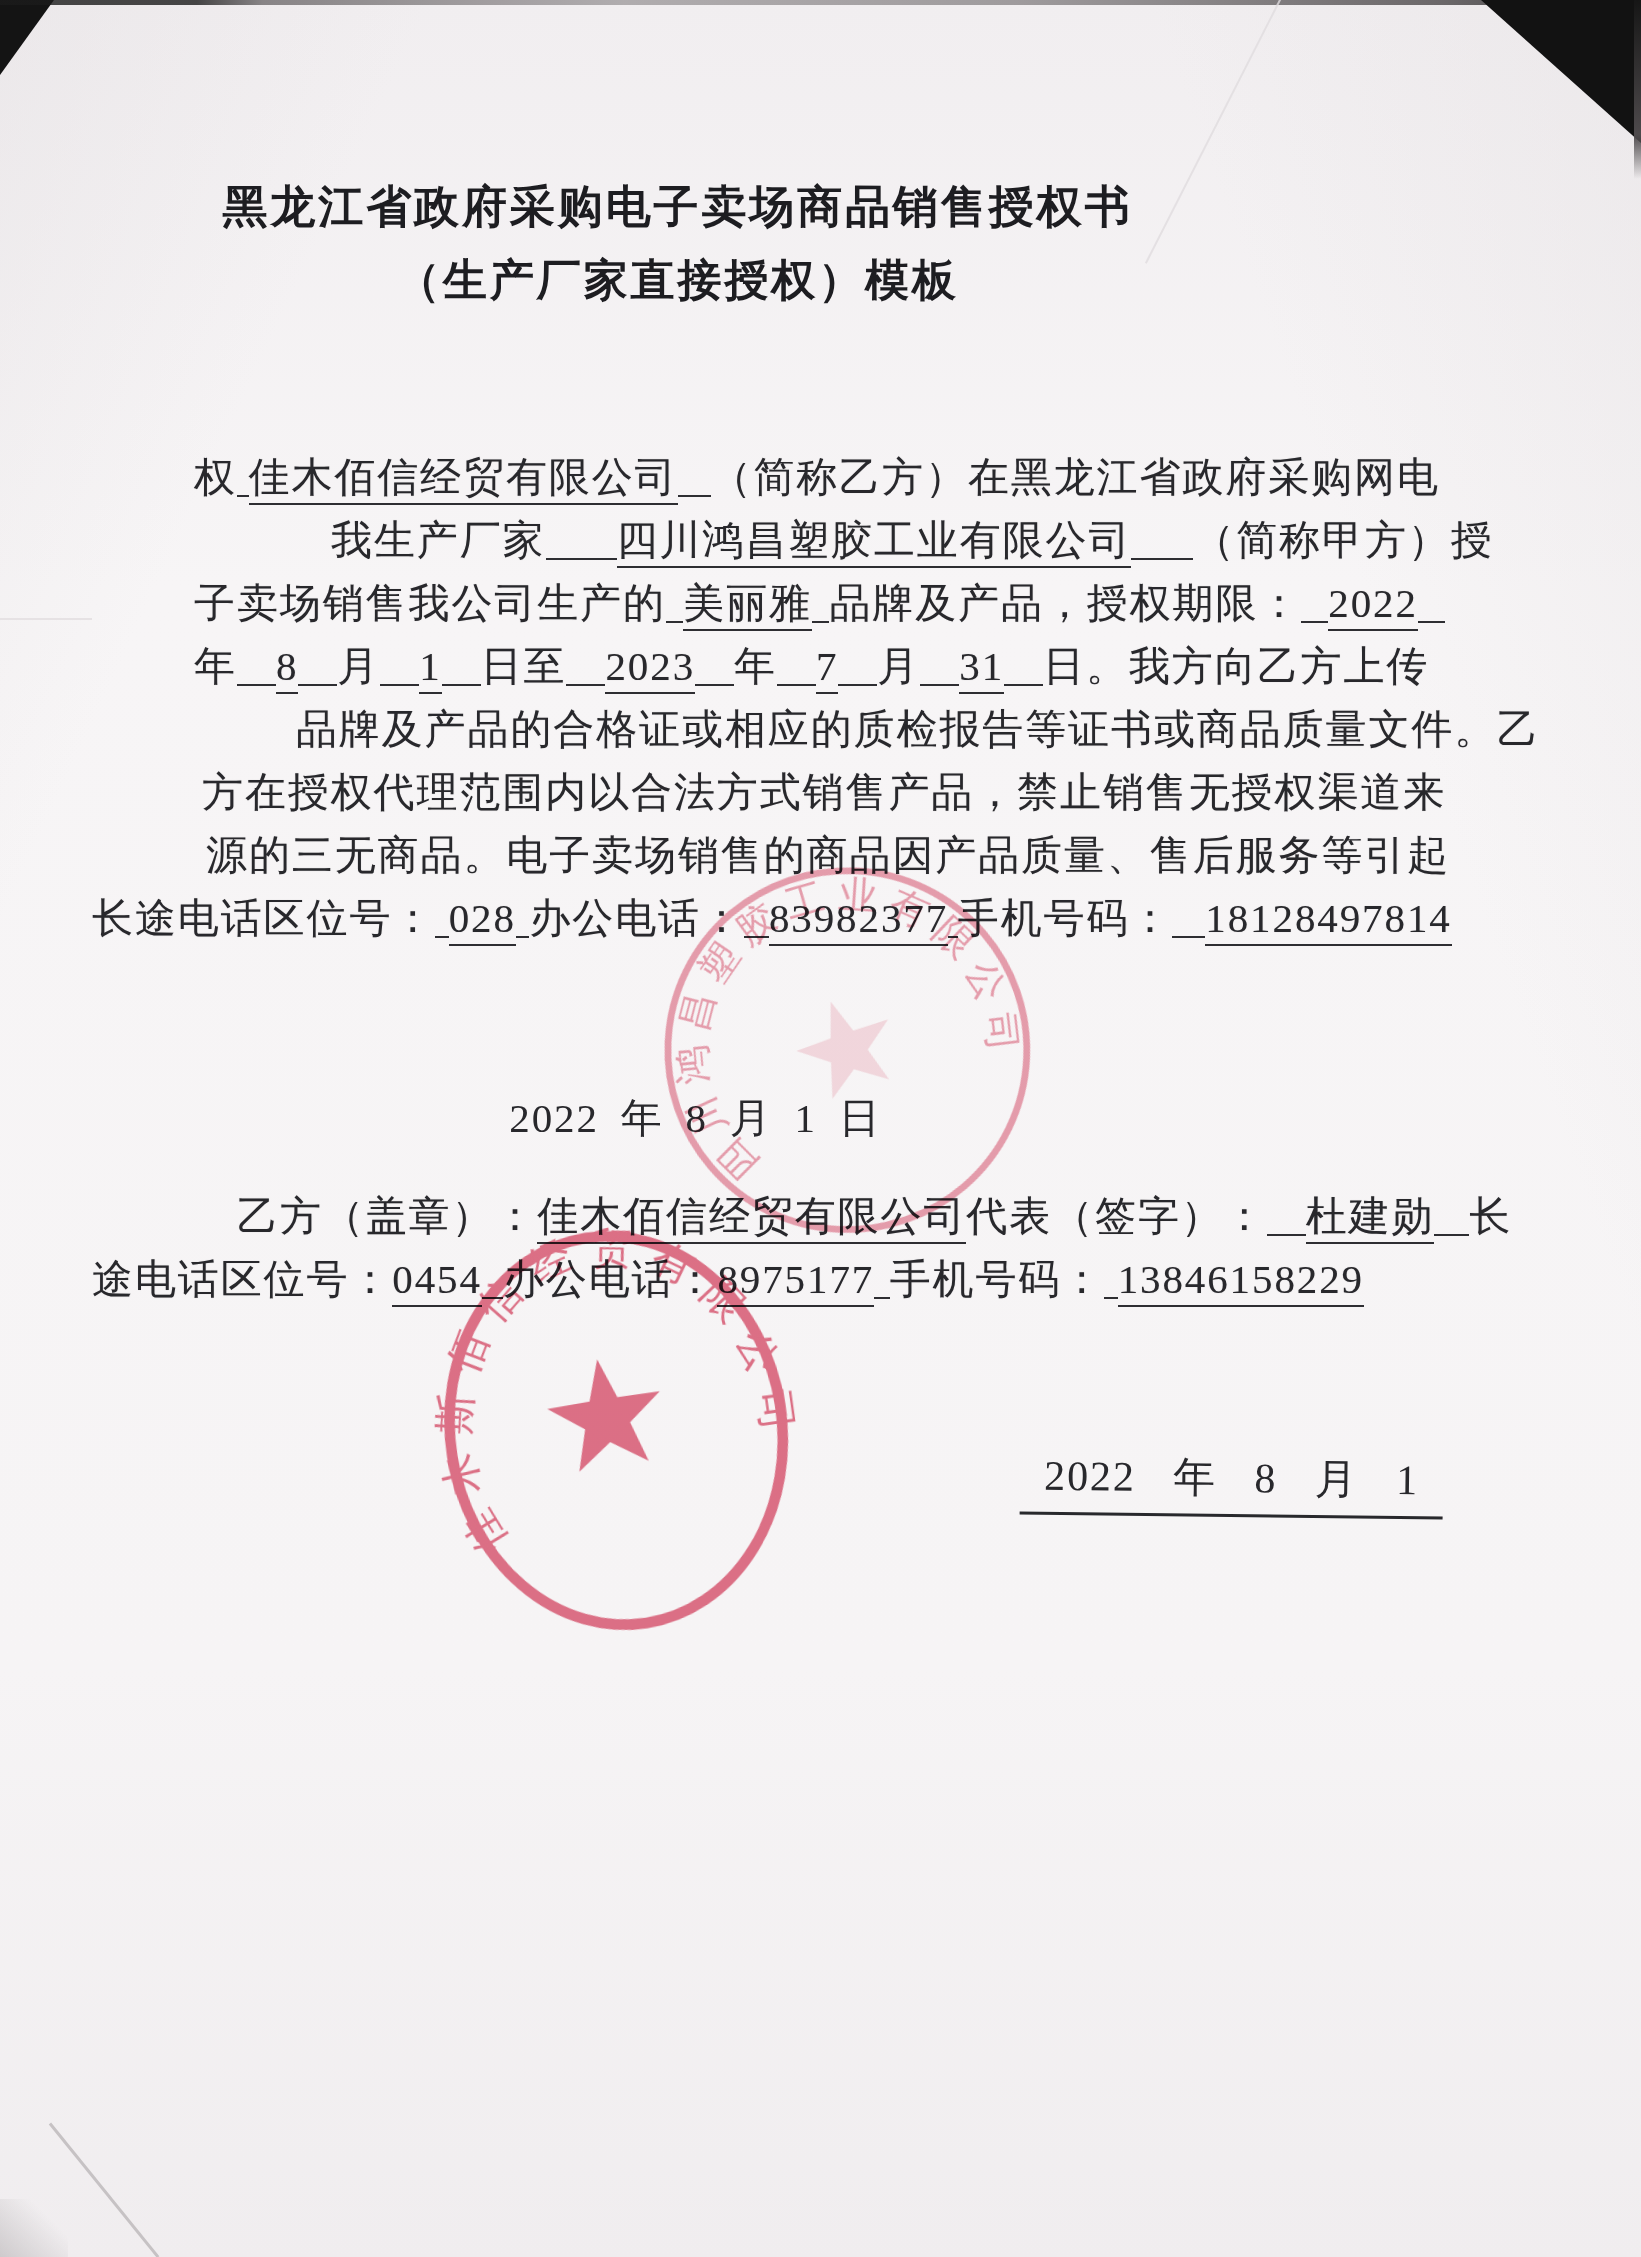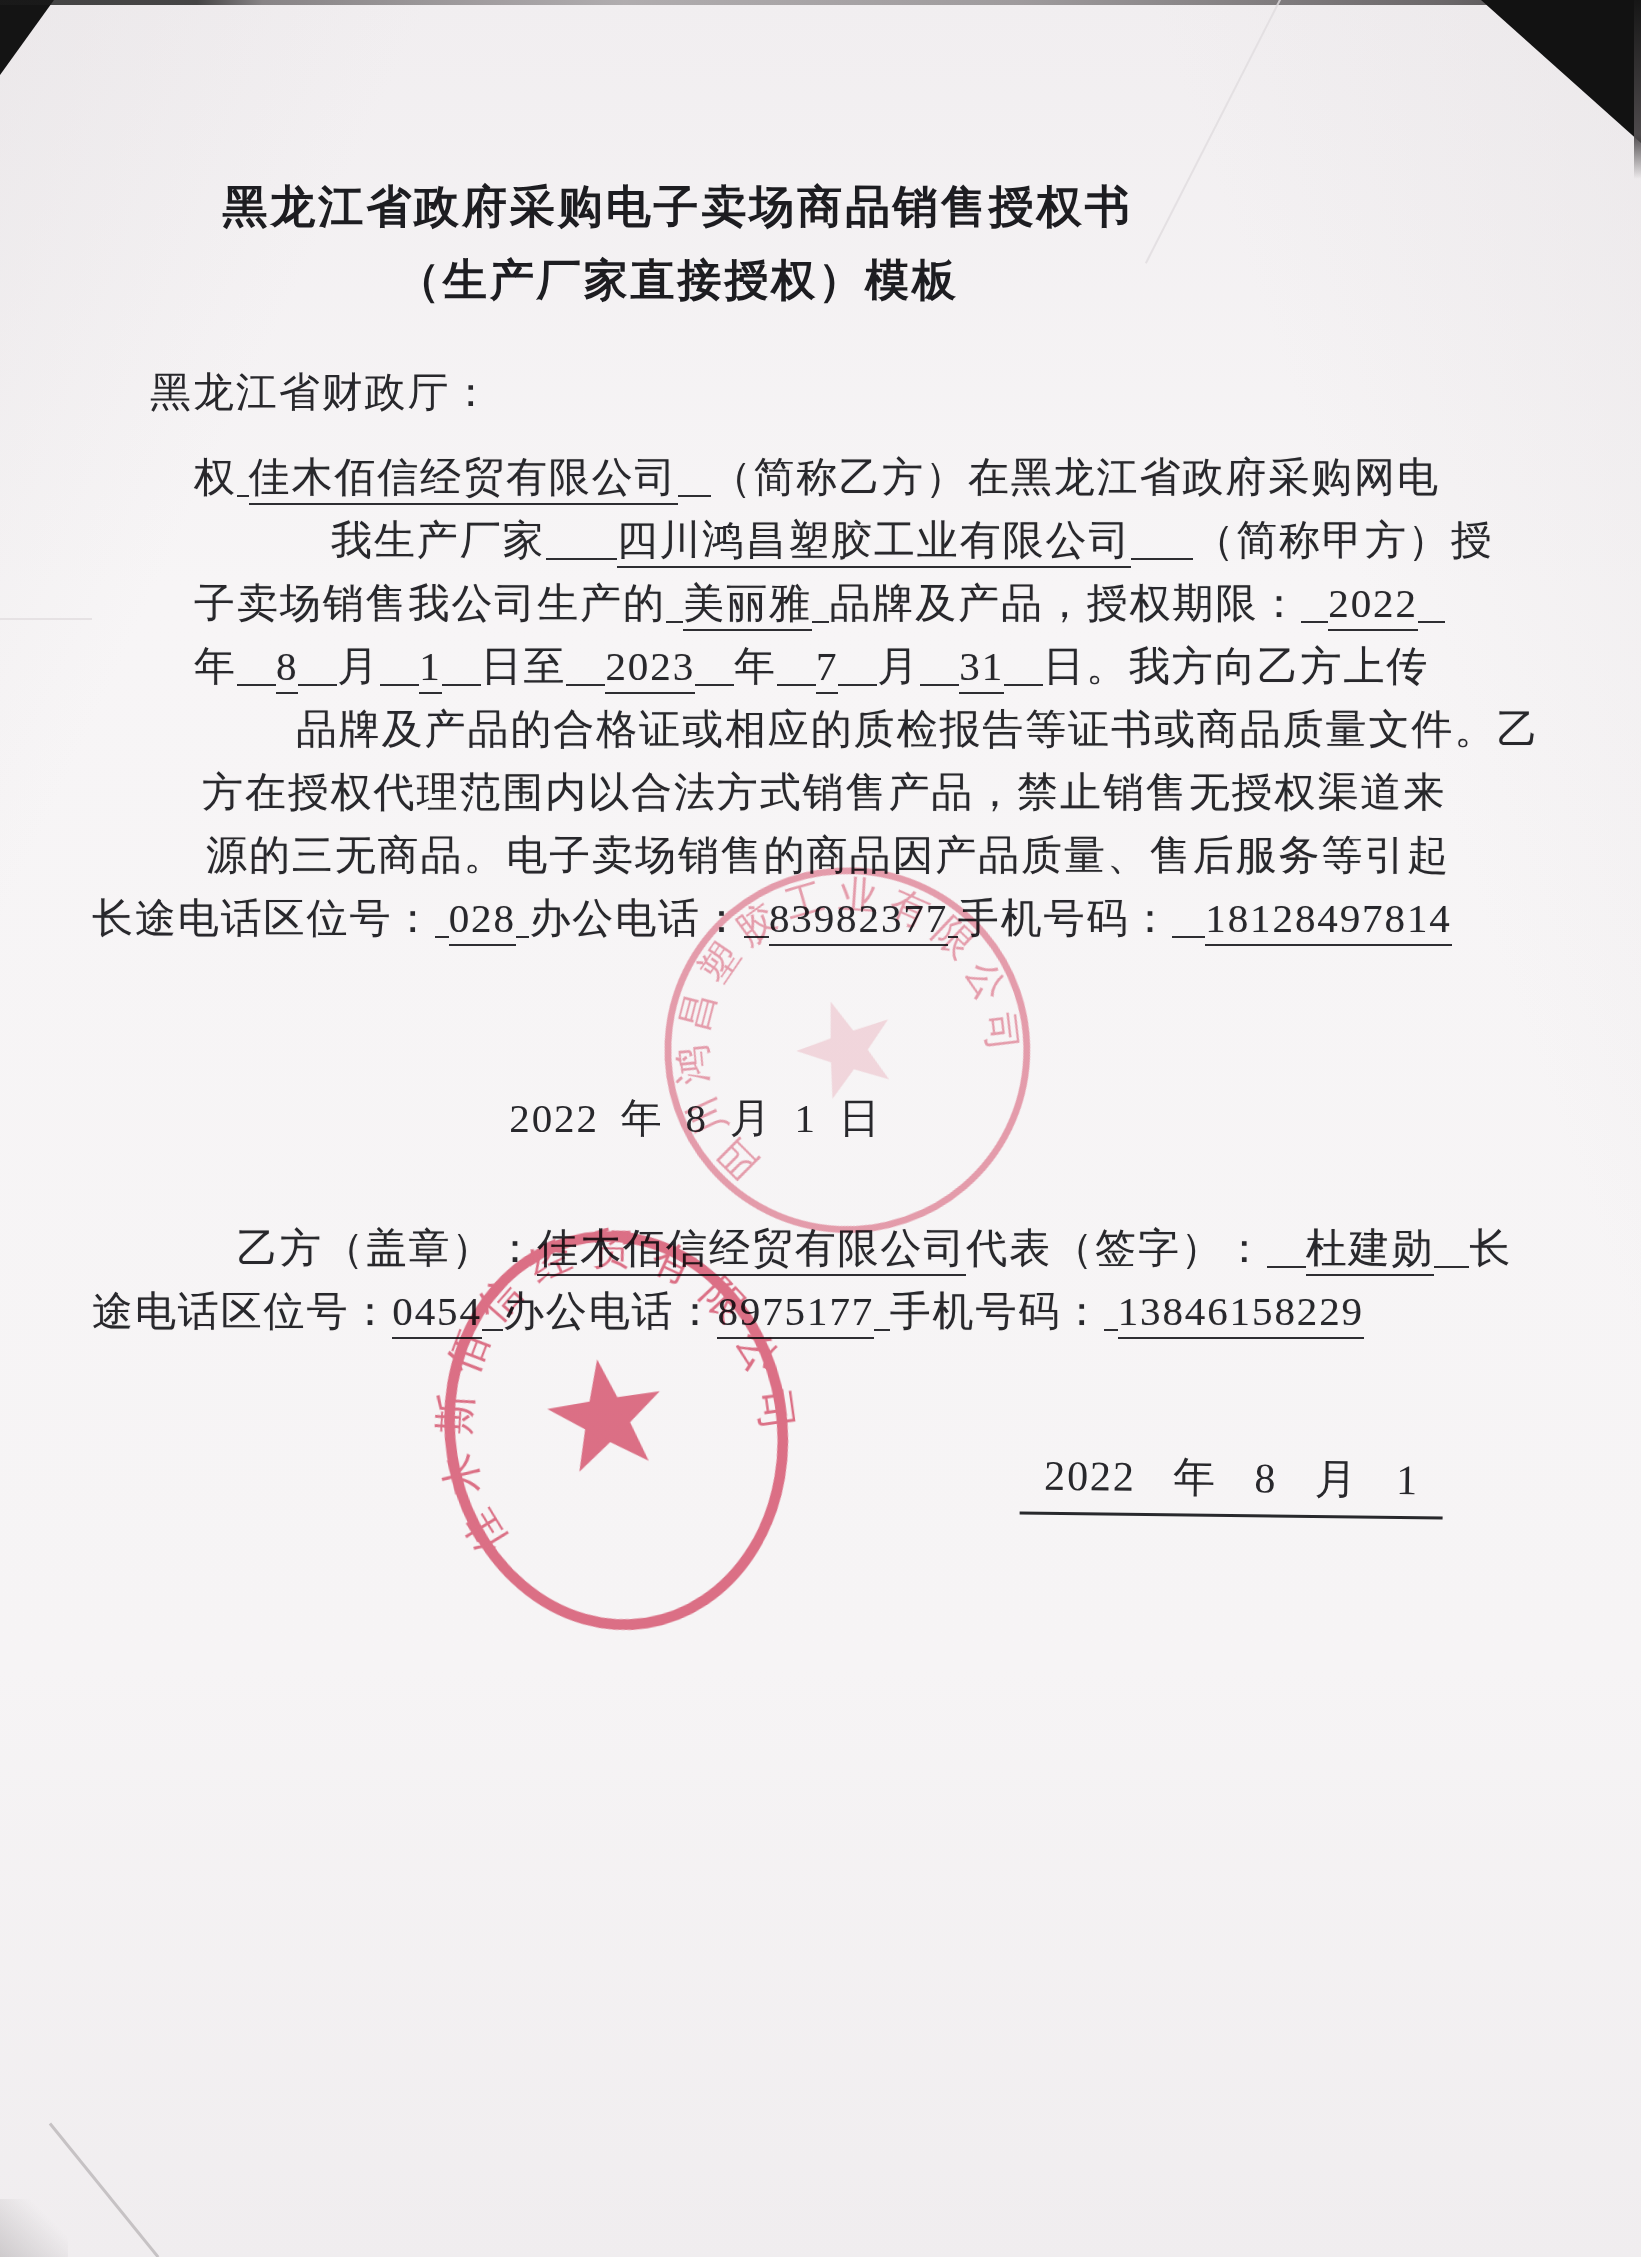--- a/index.html
+++ b/index.html
@@ -30,21 +30,21 @@
   
   .title{position:absolute;left:0;width:1355px;text-align:center;margin:0;
     font-family:Liberation Mono, monospace;font-weight:700;color:#1d1d21;
     letter-spacing:2.9px;}
   .title.l1{top:177px;font-size:45px;}
   .title.l2{top:251px;font-size:44px;}
   .salutation{position:absolute;left:150px;top:365px;font-size:41px;letter-spacing:1.9px;}
   .para{position:absolute;font-size:41px;line-height:63px;letter-spacing:1.9px;
     text-shadow:0 0 1px rgba(40,40,44,.25);}
   .para.main{left:92px;top:446px;width:1448px;}
-  .para.partyb{left:92px;top:1217px;width:1458px;}
+  .para.partyb{left:92px;top:1185px;width:1458px;}
   .line{white-space:nowrap;height:63px;}
   .seg.u{border-bottom:2.9px solid #2e2e32;padding-bottom:2.9px;}
   .blank{display:inline-block;height:44px;border-bottom:2.9px solid #2e2e32;vertical-align:-5.8px;}
   .date-a{position:absolute;left:367px;top:1091px;width:657px;text-align:center;
     font-size:41px;word-spacing:9.7px;letter-spacing:1.9px;}
   .date-b{position:absolute;left:1020px;top:1450px;width:423px;text-align:center;
     font-size:42px;word-spacing:25px;letter-spacing:1.9px;
     border-bottom:3.9px solid #28282c;padding-bottom:7.7px;transform:rotate(.7deg);}
   
   .stamp{position:absolute;mix-blend-mode:multiply;filter:blur(0.7px);
@@ -62,21 +62,20 @@
   <div class="corner-tr"></div>
   <div class="edge-right"></div>
   <div class="crease-1"></div>
   <div class="crease-2"></div>
   <div class="fold-bl-line"></div>
   <div class="fold-bl-shade"></div>
 
   <h1 class="title l1">黑龙江省政府采购电子卖场商品销售授权书</h1>
   <h2 class="title l2">（生产厂家直接授权）模板</h2>
 
-  <div class="salutation">黑龙江省财政厅：</div>
 
   <div class="para main">
       <div class="line" style="padding-left: 102px;"><span class="seg">权</span><span class="blank" style="width: 11.6px;"></span><span class="seg u">佳木佰信经贸有限公司</span><span class="blank" style="width: 33px;"></span><span class="seg">（简称乙方）在黑龙江省政府采购网电</span></div>
       <div class="line" style="padding-left: 239px;"><span class="seg">我生产厂家</span><span class="blank" style="width: 71px;"></span><span class="seg u">四川鸿昌塑胶工业有限公司</span><span class="blank" style="width: 62px;"></span><span class="seg">（简称甲方）授</span></div>
       <div class="line" style="padding-left: 102px;"><span class="seg">子卖场销售我公司生产的</span><span class="blank" style="width: 17.4px;"></span><span class="seg u">美丽雅</span><span class="blank" style="width: 17.4px;"></span><span class="seg">品牌及产品，授权期限：</span><span class="blank" style="width: 27px;"></span><span class="seg u">2022</span><span class="blank" style="width: 27px;"></span></div>
       <div class="line" style="padding-left: 102px;"><span class="seg">年</span><span class="blank" style="width: 39px;"></span><span class="seg u">8</span><span class="blank" style="width: 39px;"></span><span class="seg">月</span><span class="blank" style="width: 39px;"></span><span class="seg u">1</span><span class="blank" style="width: 39px;"></span><span class="seg">日至</span><span class="blank" style="width: 39px;"></span><span class="seg u">2023</span><span class="blank" style="width: 39px;"></span><span class="seg">年</span><span class="blank" style="width: 39px;"></span><span class="seg u">7</span><span class="blank" style="width: 39px;"></span><span class="seg">月</span><span class="blank" style="width: 39px;"></span><span class="seg u">31</span><span class="blank" style="width: 39px;"></span><span class="seg">日。我方向乙方上传</span></div>
       <div class="line" style="padding-left: 108px; text-align: right;"><span class="seg">品牌及产品的合格证或相应的质检报告等证书或商品质量文件。乙</span></div>
       <div class="line" style="padding-left: 110px;"><span class="seg">方在授权代理范围内以合法方式销售产品，禁止销售无授权渠道来</span></div>
       <div class="line" style="padding-left: 114px;"><span class="seg">源的三无商品。电子卖场销售的商品因产品质量、售后服务等引起</span></div>
       <div class="line"><span class="seg">长途电话区位号：</span><span class="blank" style="width: 13.5px;"></span><span class="seg u">028</span><span class="blank" style="width: 13.5px;"></span><span class="seg">办公电话：</span><span class="blank" style="width: 25px;"></span><span class="seg u">83982377</span><span class="blank" style="width: 9.7px;"></span><span class="seg">手机号码：</span><span class="blank" style="width: 33px;"></span><span class="seg u">18128497814</span></div>

